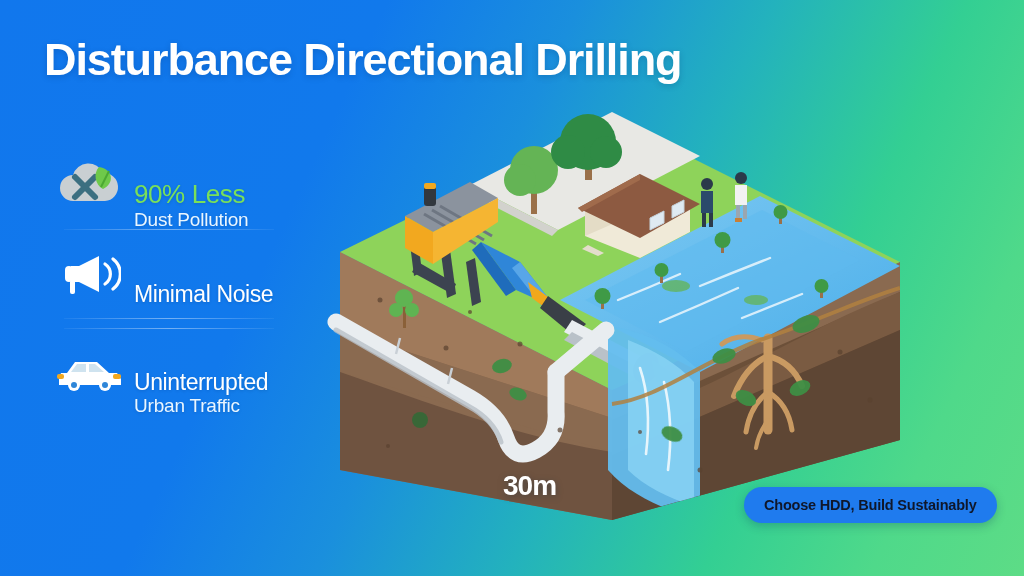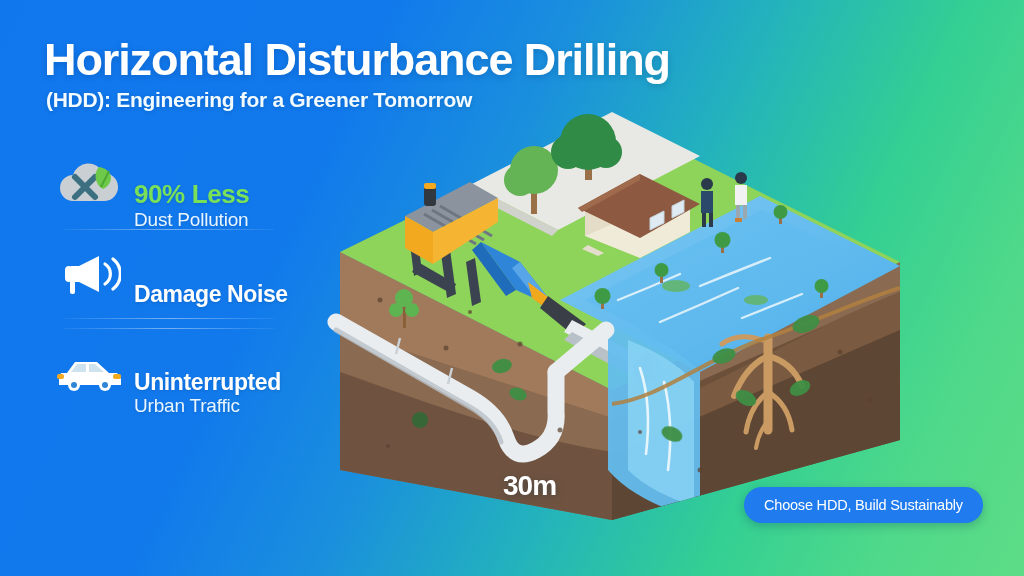--- a/index.html
+++ b/index.html
@@ -32,39 +32,39 @@
     position:absolute;left:46px;top:88px;
     font-size:21px;font-weight:bold;color:#f2fbff;
     letter-spacing:-.3px;white-space:nowrap;
     text-shadow:0 1px 4px rgba(0,40,90,.22);
   }
   
   .list{position:absolute;left:46px;top:150px;width:330px;}
   .item{position:relative;height:70px;display:flex;align-items:center;}
   .item .ico{width:86px;height:60px;flex:0 0 86px;display:flex;align-items:center;justify-content:center;}
   .item .txt{padding-left:2px;}
-  .head{font-size:23px;font-weight:bold;color:#ffffff;line-height:1.12;letter-spacing:-.4px;white-space:nowrap;
+  .head{font-size:23px;font-weight:normal;color:#ffffff;line-height:1.12;letter-spacing:-.4px;white-space:nowrap;
         text-shadow:0 1px 3px rgba(0,40,90,.20);margin-top:42px;}
   .head.green{color:#79e05a;font-size:26px;}
   .sub{font-size:19px;color:#eaf6ff;line-height:1.2;letter-spacing:-.2px;white-space:nowrap;
        text-shadow:0 1px 3px rgba(0,40,90,.18);}
   .divider{height:1px;margin:9px 0 9px 18px;width:210px;
            background:linear-gradient(90deg,rgba(255,255,255,.05),rgba(255,255,255,.42),rgba(255,255,255,.05));}
   
   .depth{
     position:absolute;left:503px;top:470px;
     font-size:28px;font-weight:bold;color:#ffffff;letter-spacing:-1px;
     text-shadow:0 2px 7px rgba(0,50,70,.35);
   }
   
   .cta{
     position:absolute;left:744px;top:487px;
     padding:10px 20px;border-radius:22px;
-    background:#1f7bee;color:#ffffff;
-    font-size:14.5px;font-weight:normal;letter-spacing:-.2px;white-space:nowrap;
+    background:#1f7bee;color:#0f172a;
+    font-size:14.5px;font-weight:bold;letter-spacing:-.2px;white-space:nowrap;
     box-shadow:0 3px 10px rgba(0,40,90,.25);
   }
   .scene{position:absolute;left:0;top:0;}
 </style>
 </head>
 <body>
 
 <div class="stage">
 
   <svg class="scene" width="1024" height="576" viewBox="0 0 1024 576">
@@ -260,22 +260,21 @@
         <circle cx="560" cy="430" r="2.5"></circle>
           <circle cx="840" cy="352" r="2.5"></circle>
         <circle cx="870" cy="400" r="2.5"></circle>
           <circle cx="700" cy="470" r="2.5"></circle>
         <circle cx="388" cy="446" r="2"></circle>
           <circle cx="640" cy="432" r="2"></circle>
       </g>
     </g>
   </svg>
 
-  <div class="title">Horizontal Disturbance Drilling</div>
-  <div class="subtitle">(HDD): Engineering for a Greener Tomorrow</div>
+  <div class="title">Disturbance Directional Drilling</div>
 
   <div class="list">
 
     <div class="item">
       <span class="ico">
         <svg width="64" height="48" viewBox="0 0 64 48">
           <path d="M16,40 a13,13 0 0 1 0,-26 a16,16 0 0 1 30,-2 a12,12 0 0 1 2,28 z" fill="#c9cfd2"></path>
           <g stroke="#3c6f80" stroke-width="6" stroke-linecap="round">
             <line x1="18" y1="16" x2="38" y2="36"></line>
               <line x1="38" y1="16" x2="18" y2="36"></line>
@@ -298,21 +297,21 @@
           <path d="M14,14 h8 l20,-10 v36 l-20,-10 h-8 z" fill="#ffffff"></path>
           <rect x="8" y="14" width="8" height="16" rx="4" fill="#ffffff"></rect>
           <rect x="13" y="28" width="5" height="14" rx="2" fill="#ffffff"></rect>
           <g stroke="#ffffff" stroke-width="3.2" fill="none" stroke-linecap="round">
             <path d="M48,12 a12,12 0 0 1 0,20"></path>
             <path d="M56,7 a19,19 0 0 1 0,30"></path>
           </g>
         </svg>
       </span>
       <span class="txt">
-        <div class="head">Damage Noise</div>
+        <div class="head">Minimal Noise</div>
       </span>
     </div>
 
     <div class="divider"></div>
 
 
     <div class="divider"></div>
 
     <div class="item">
       <span class="ico">

